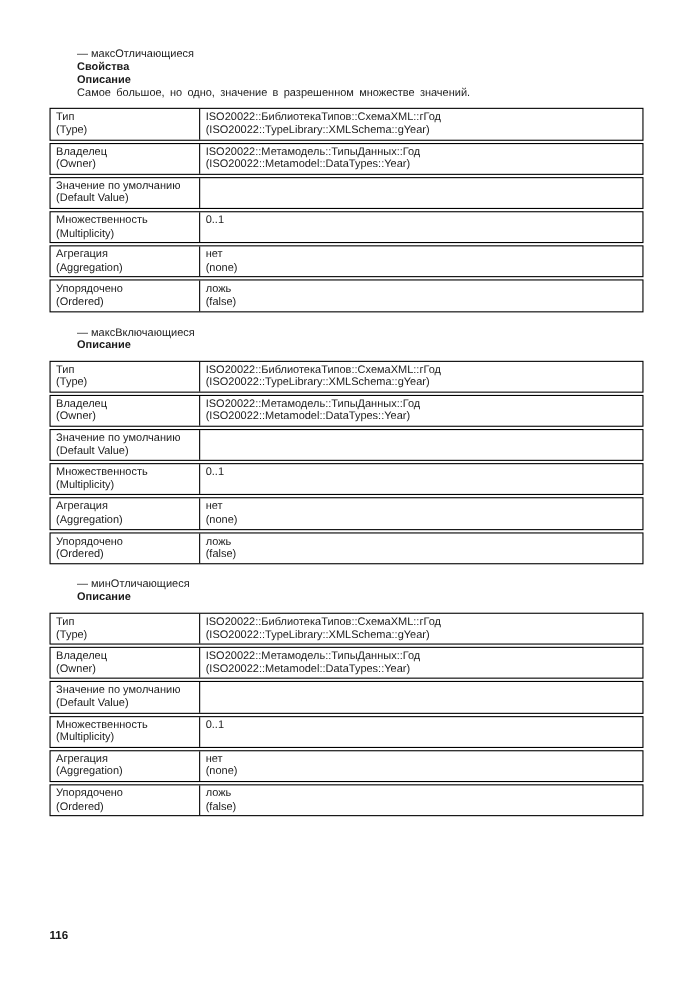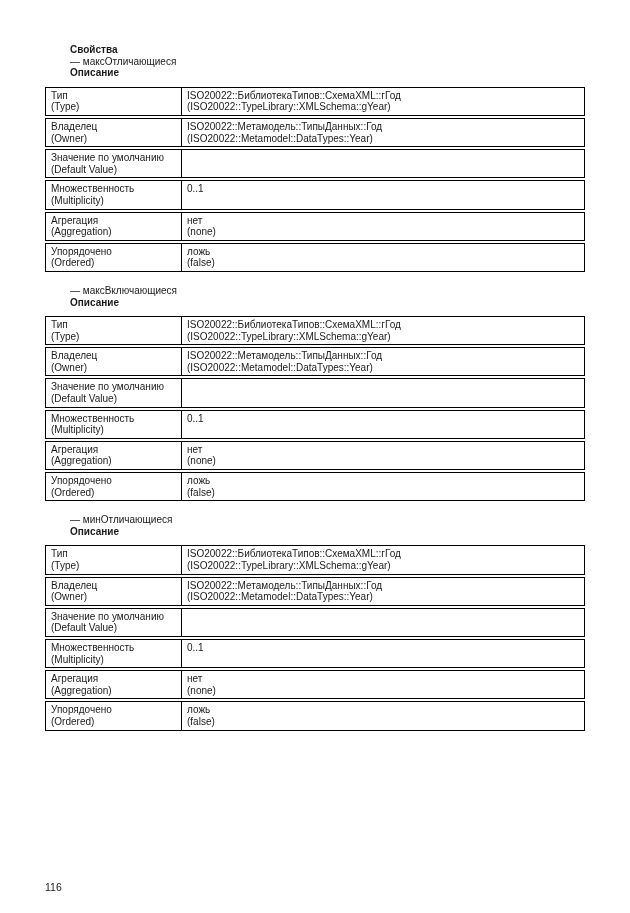--- a/index.html
+++ b/index.html
@@ -37,34 +37,36 @@
     box-sizing: border-box;
     background: #ffffff;
     justify-content: space-between;
   }
   .tcell { box-sizing: border-box; padding: 2px 5px; }
   .tlabel { width: 136px; flex: none; border-right: 1px solid #000000; }
   .tvalue { flex: 1; }
   .tline { font-size: 10px; line-height: 11.6px; min-height: 11.6px; white-space: nowrap; }
   .page-number {
     position: absolute;
-    left: 45px; top: 881px;
+    left: 45px; top: 845px;
     font-size: 10.5px;
+    font-weight: bold;
   }
 </style>
 </head>
 <body>
 
 <div class="page">
 
 
   <section>
+    <div class="t ind">— максОтличающиеся</div>
     <div class="t bold ind">Свойства</div>
-    <div class="t ind">— максОтличающиеся</div>
     <div class="t bold ind">Описание</div>
+    <div class="t ind just">Самое большое, но одно, значение в разрешенном множестве значений.</div>
     <div class="ptable">
         <div class="trow">
           <div class="tcell tlabel">
             <div class="tline">Тип</div>
             <div class="tline">(Type)</div>
           </div>
           <div class="tcell tvalue">
             <div class="tline">ISO20022::БиблиотекаТипов::СхемаXML::гГод</div>
             <div class="tline">(ISO20022::TypeLibrary::XMLSchema::gYear)</div>
           </div>

